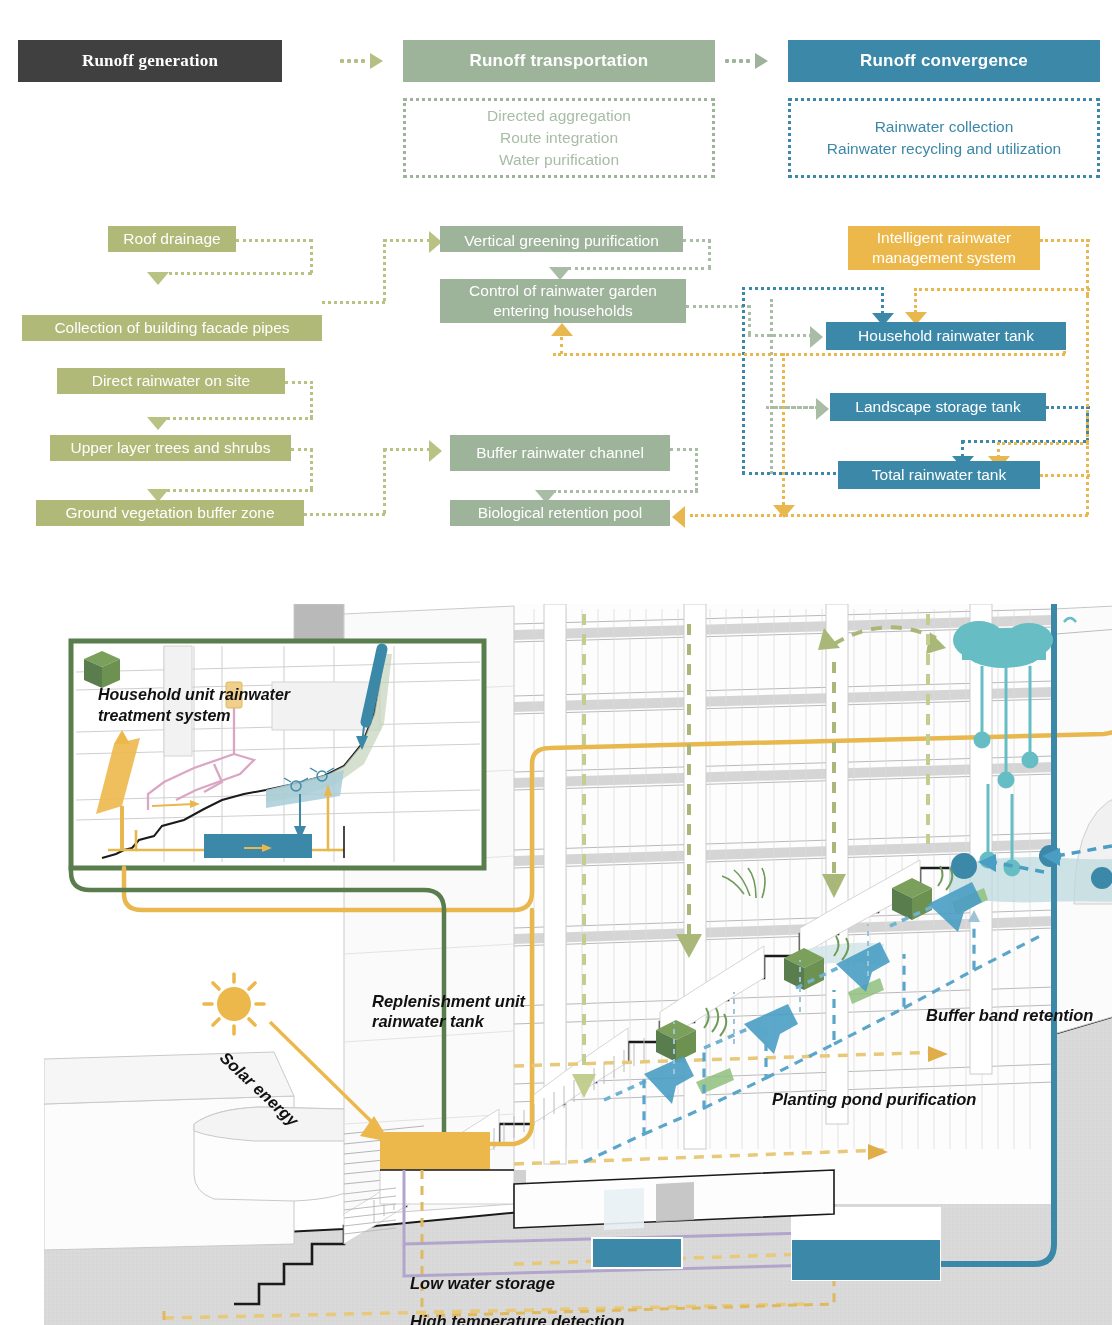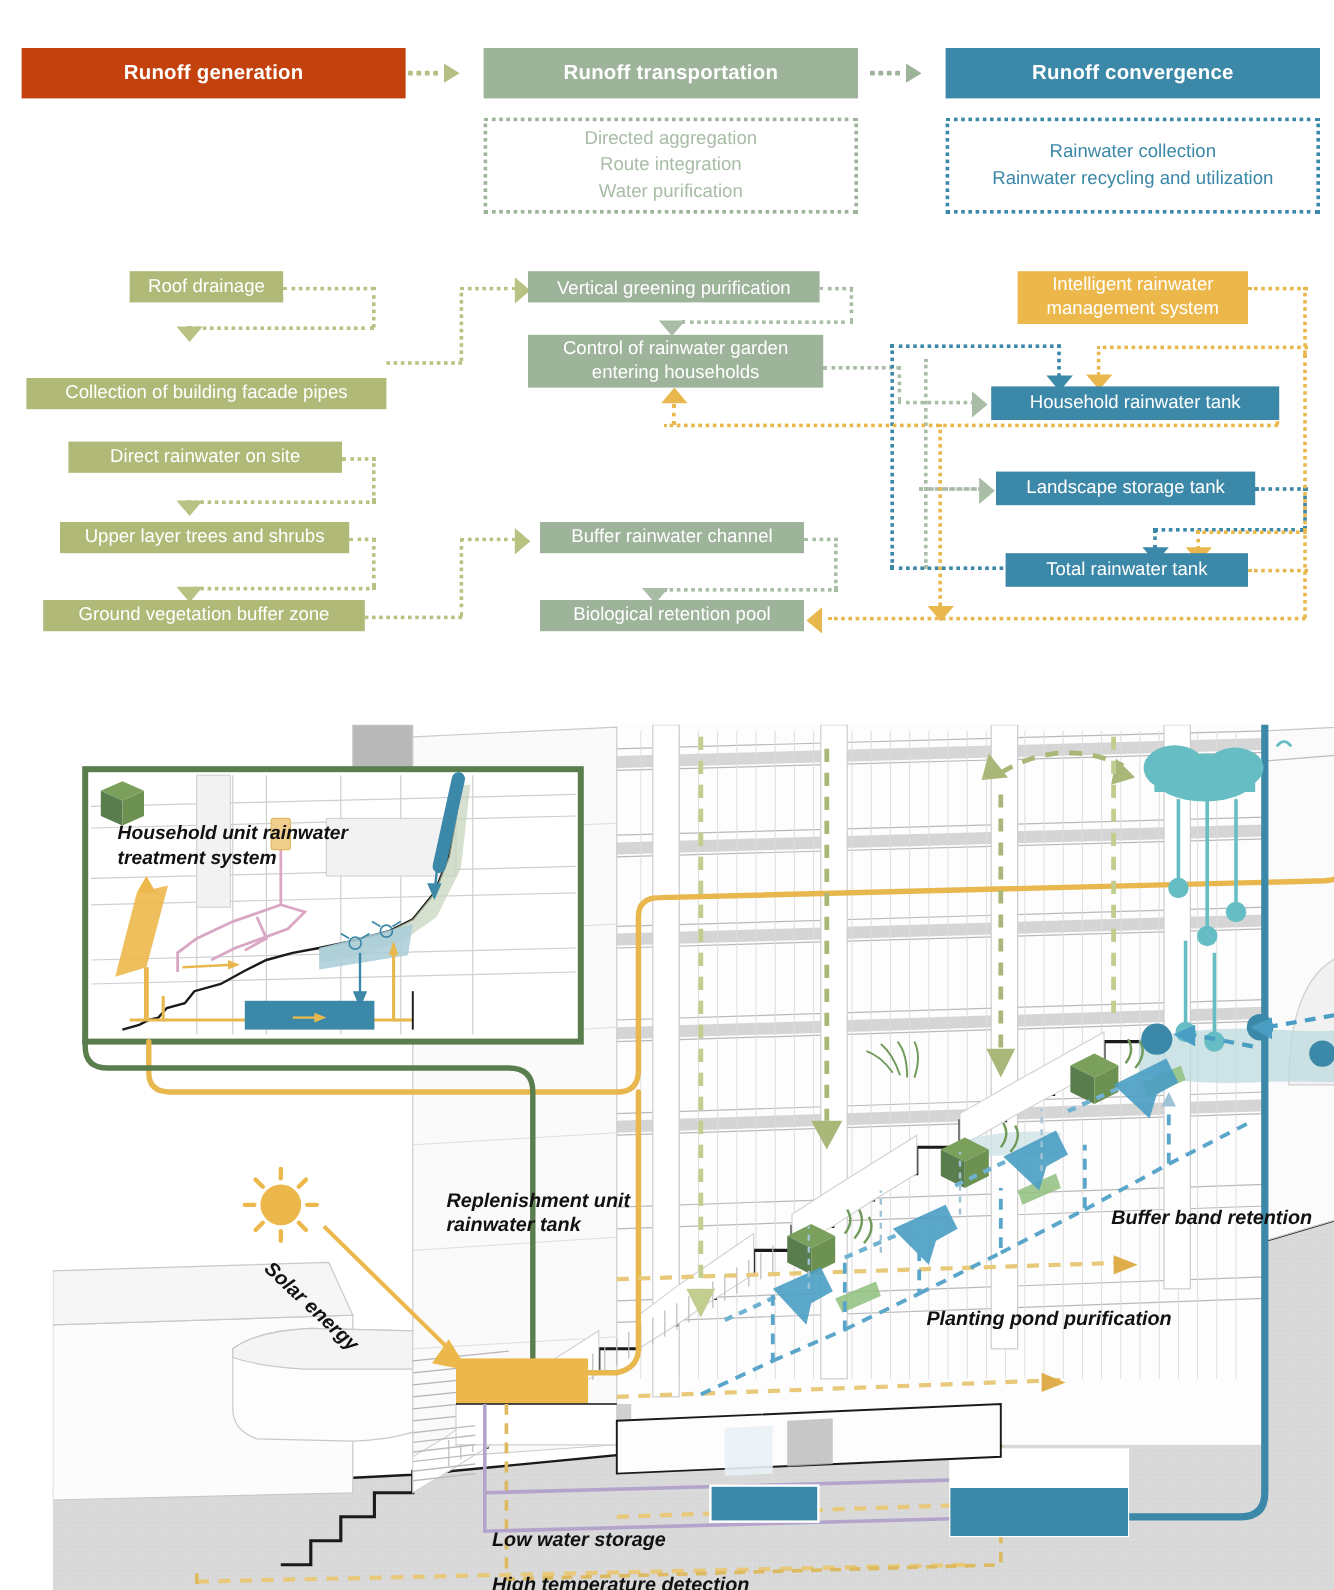--- a/index.html
+++ b/index.html
@@ -66,21 +66,21 @@
     position: absolute;
     font-style: italic; font-weight: bold; font-size: 16px;
     color: #111; line-height: 1.3; white-space: pre-line;
   }
 </style>
 </head>
 <body>
 
 <div id="page">
 
-  <div class="phase-bar" style="left:18px; top:40px; width:320px; background:#c2410c;">
+  <div class="phase-bar" style="left:18px; top:40px; width:264px; background:#404040;font-family:Liberation Serif, serif;">
     <span>Runoff generation</span>
   </div>
 
   <div class="arrow-chev" style="left:340px; top:53px;">
     <i style="background:#b6bf83;"></i>
       <i style="background:#b6bf83;"></i>
     <i style="background:#b6bf83;"></i>
       <i style="background:#b6bf83;"></i>
     <u style="border-left:13px solid #b6bf83;"></u>
   </div>
@@ -213,21 +213,21 @@
     <span>Upper layer trees and shrubs</span>
   </div>
 
   <div class="fbox" style="left:440px; top:226px; width:243px; height:26px; background:#9db39a;align-items:flex-end;">
     <span>Vertical greening purification</span>
   </div>
   <div class="fbox two" style="left:440px; top:279px; width:246px; height:44px; background:#9db39a;">
     <span>Control of rainwater garden
 entering households</span>
   </div>
-  <div class="fbox" style="left:450px; top:435px; width:220px; height:26px; background:#9db39a;">
+  <div class="fbox" style="left:450px; top:435px; width:220px; height:36px; background:#9db39a;">
     <span>Buffer rainwater channel</span>
   </div>
   <div class="fbox" style="left:450px; top:500px; width:220px; height:26px; background:#9db39a;">
     <span>Biological retention pool</span>
   </div>
 
   <div class="fbox two" style="left:848px; top:226px; width:192px; height:44px; background:#edb84b;">
     <span>Intelligent rainwater
 management system</span>
   </div>

